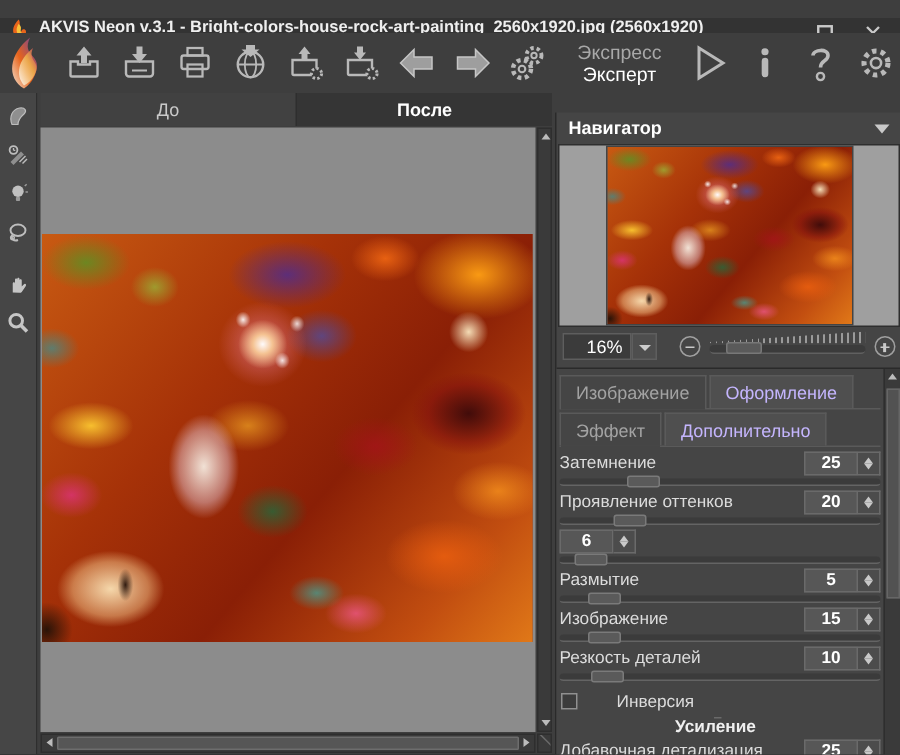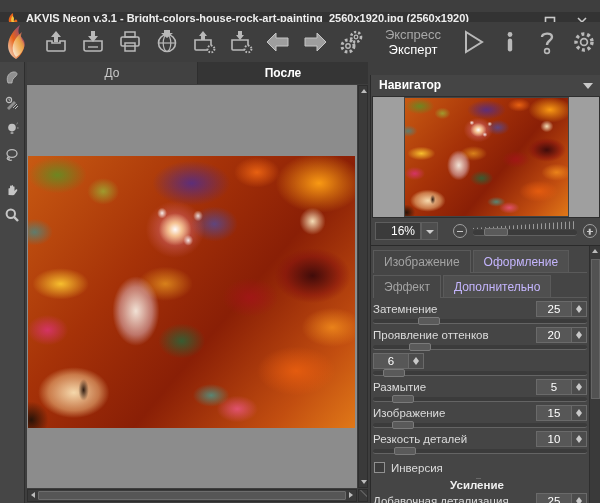--- a/index.html
+++ b/index.html
@@ -85,29 +85,29 @@
   .tabrow { display:flex; height:23px; border-bottom:1px solid #5a5a5a; margin-bottom:2px; }
   .tabrow .tab { padding:0 10px; line-height:22px; font-size:12px; color:#c4b5fd; background:#4f4f4f;
                  border:1px solid #5a5a5a; border-bottom:none; margin-right:2px; }
   .tabrow .tab.active { background:#454545; color:#a3a3a3; font-weight:normal; position:relative; }
   .tabrow .tab.active::after { content:""; position:absolute; left:0; right:0; bottom:-1px; height:1px; background:#454545; }
 
   .param { height:25px; position:relative; margin-top:1px; }
   .p-top { display:flex; align-items:center; height:17px; }
   .p-label { flex:1; color:#dcdcdc; font-size:11.5px; }
   .p-value { width:36px; height:16px; background:#575757; border:1px solid #6a6a6a; color:#fff;
-             text-align:center; line-height:15px; font-size:11.5px; }
+             text-align:center; line-height:15px; font-size:11.5px;font-weight:bold; }
   .p-spin { width:15px; height:16px; background:#4c4c4c; border:1px solid #6a6a6a; border-left:none; position:relative; }
   .p-spin i.u { position:absolute; left:4px; top:3px; width:0; height:0; border-left:3px solid transparent; border-right:3px solid transparent; border-bottom:4px solid #c9c9c9; }
   .p-spin i.d { position:absolute; left:4px; bottom:3px; width:0; height:0; border-left:3px solid transparent; border-right:3px solid transparent; border-top:4px solid #c9c9c9; }
   .p-track { position:relative; margin-top:2px; height:5px; background:#3b3b3b; border-bottom:1px solid #646464; border-radius:3px; }
   .p-handle { position:absolute; top:-2px; width:22px; height:8px; background:#5a5a5a; border:1px solid #7a7a7a;
               border-radius:2px; transform:translateX(-50%); }
 
-  .check-row { height:17px; margin-top:4px; display:flex; align-items:center; }
+  .check-row { height:17px; margin-top:4px; display:flex; align-items:center;gap:20px; }
   .checkbox { width:11px; height:11px; background:#3c3c3c; border:1px solid #909090; margin:0 6px 0 1px; }
   .check-label { color:#dcdcdc; font-size:11.5px; }
   .section-row { height:13px; display:flex; align-items:center; margin-top:2px;flex-direction:column; }
   .section-dash { width:5px; height:1px; background:#6a6a6a; margin-right:4px; }
   .section-title { color:#efefef; font-weight:bold; font-size:11.5px; margin-right:6px; }
   .section-line { flex:1; height:1px; background:#6a6a6a; }
 
   .set-scroll { position:absolute; right:0; top:0; width:12px; height:271px; background:#3a3a3a; border-left:1px solid #2e2e2e; }
   .set-scroll .thumb { position:absolute; left:1px; top:13px; width:9px; height:140px; background:#525252; border:1px solid #666; }
 

